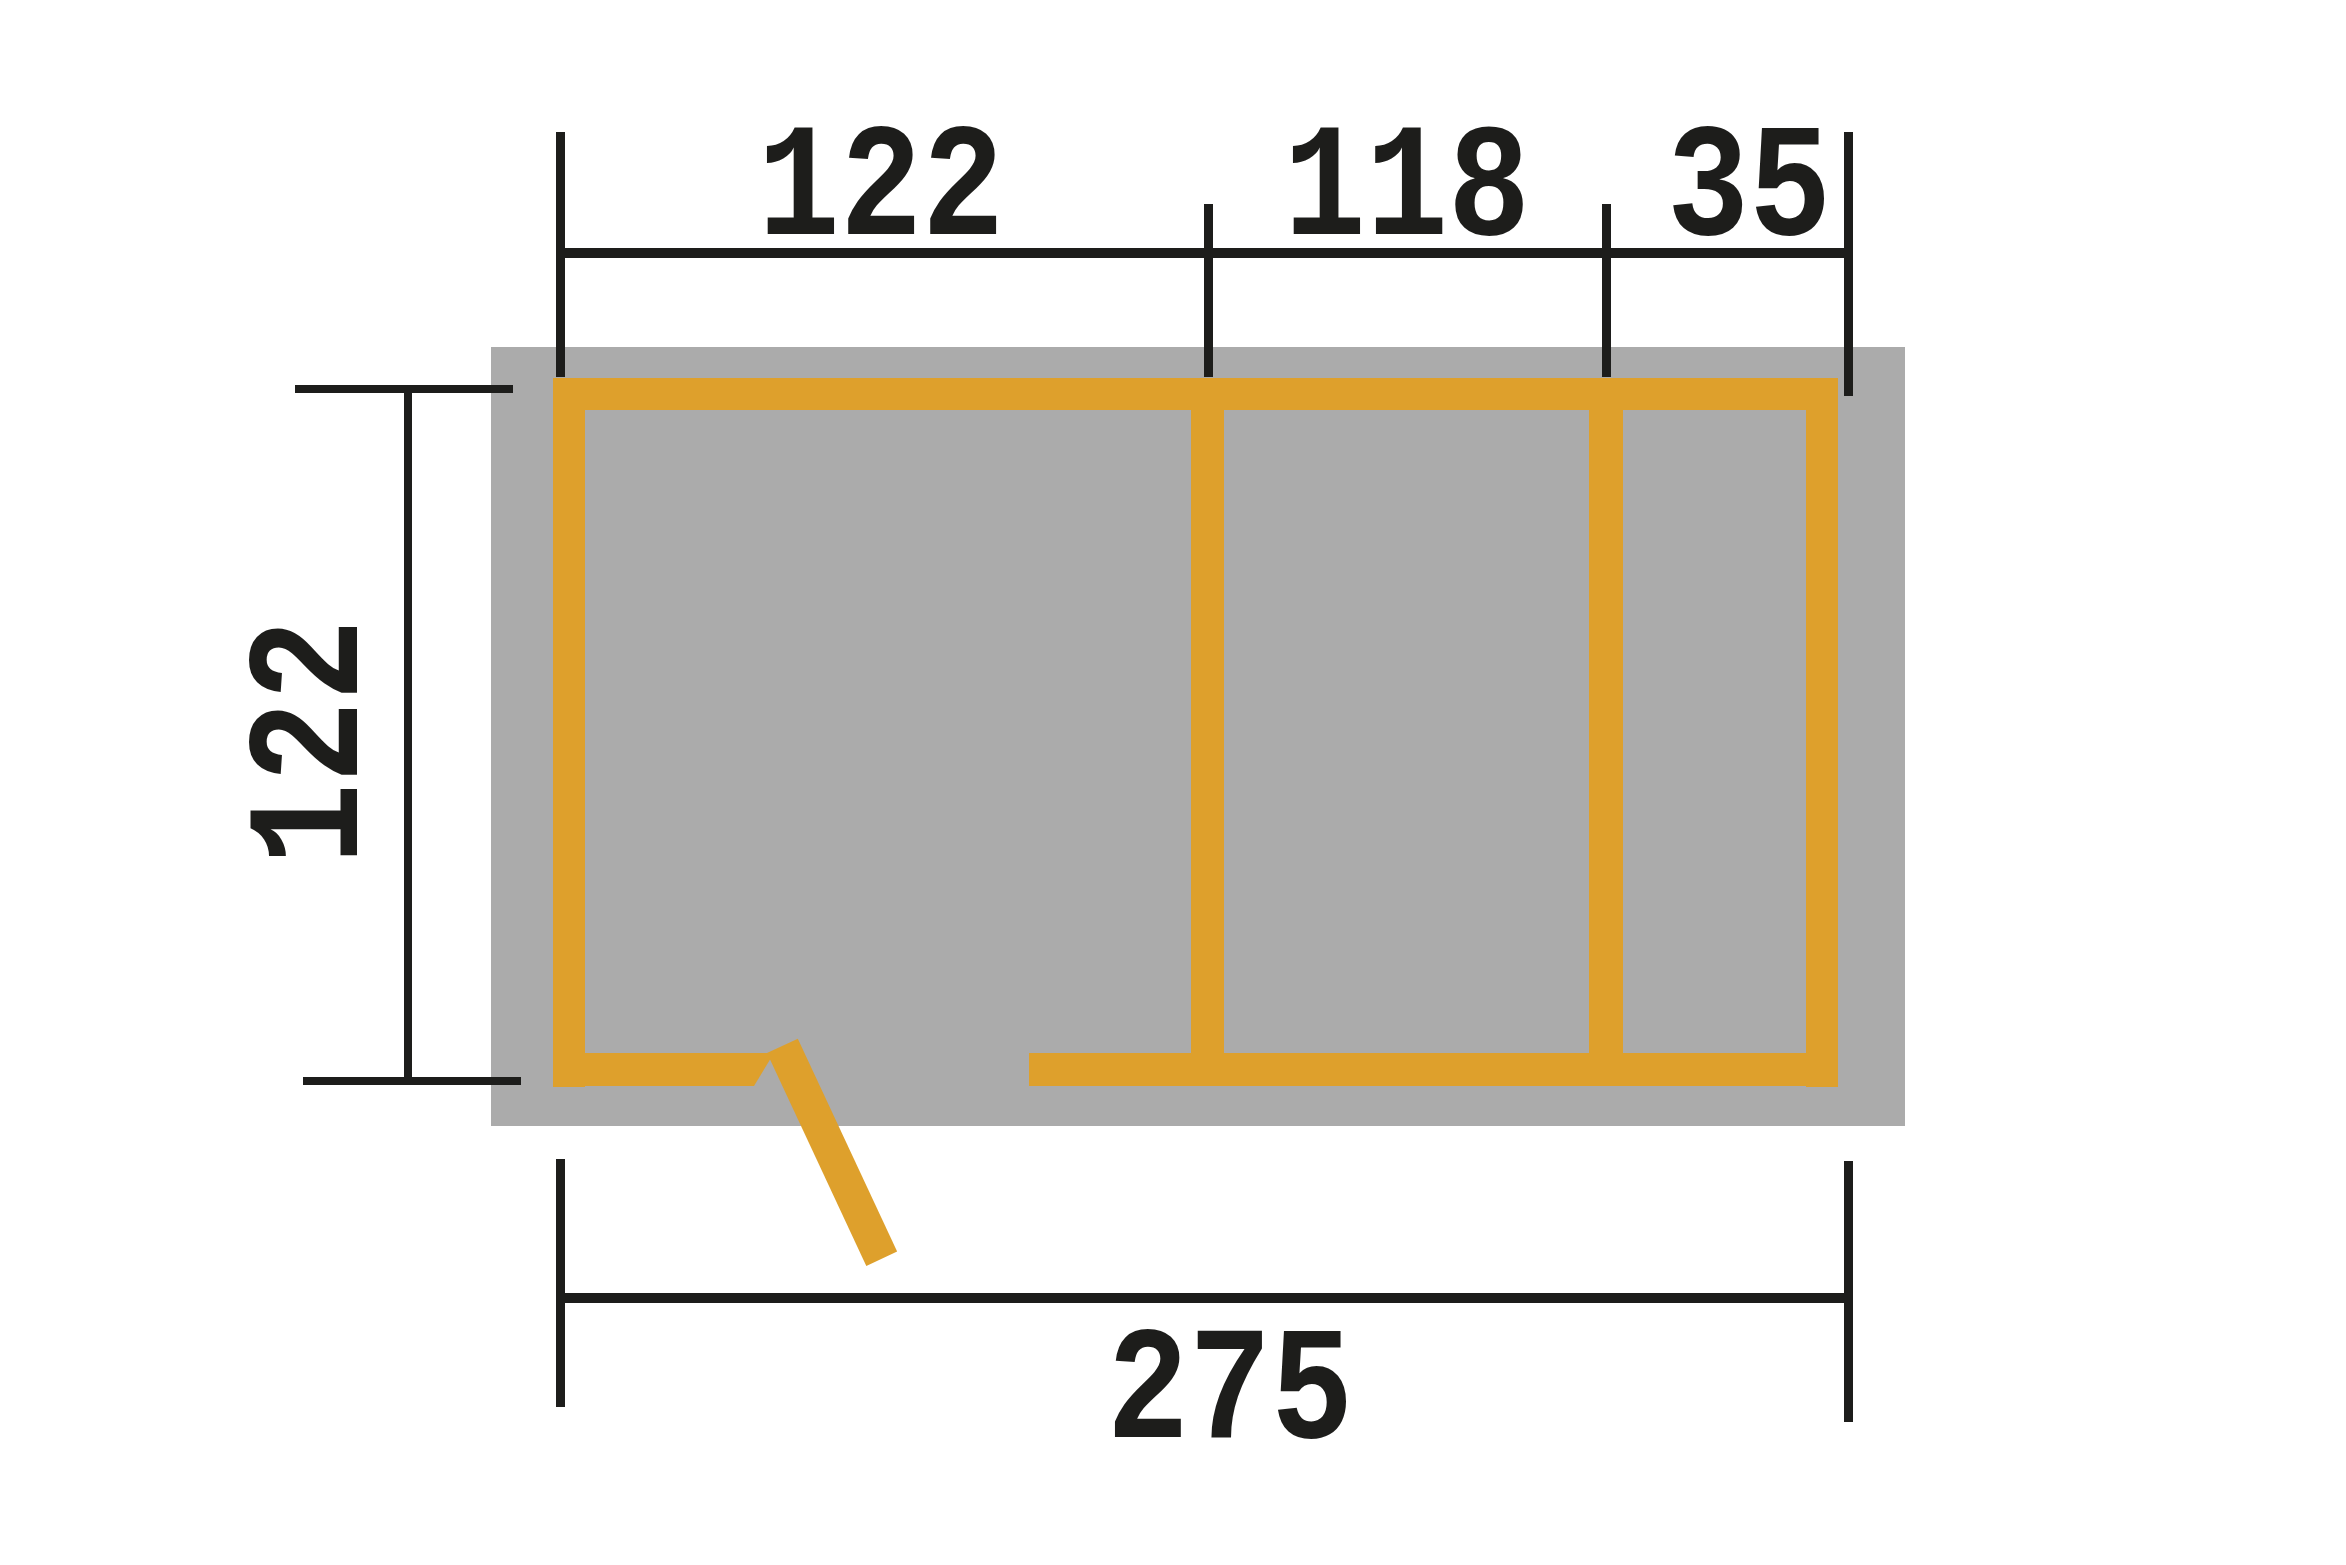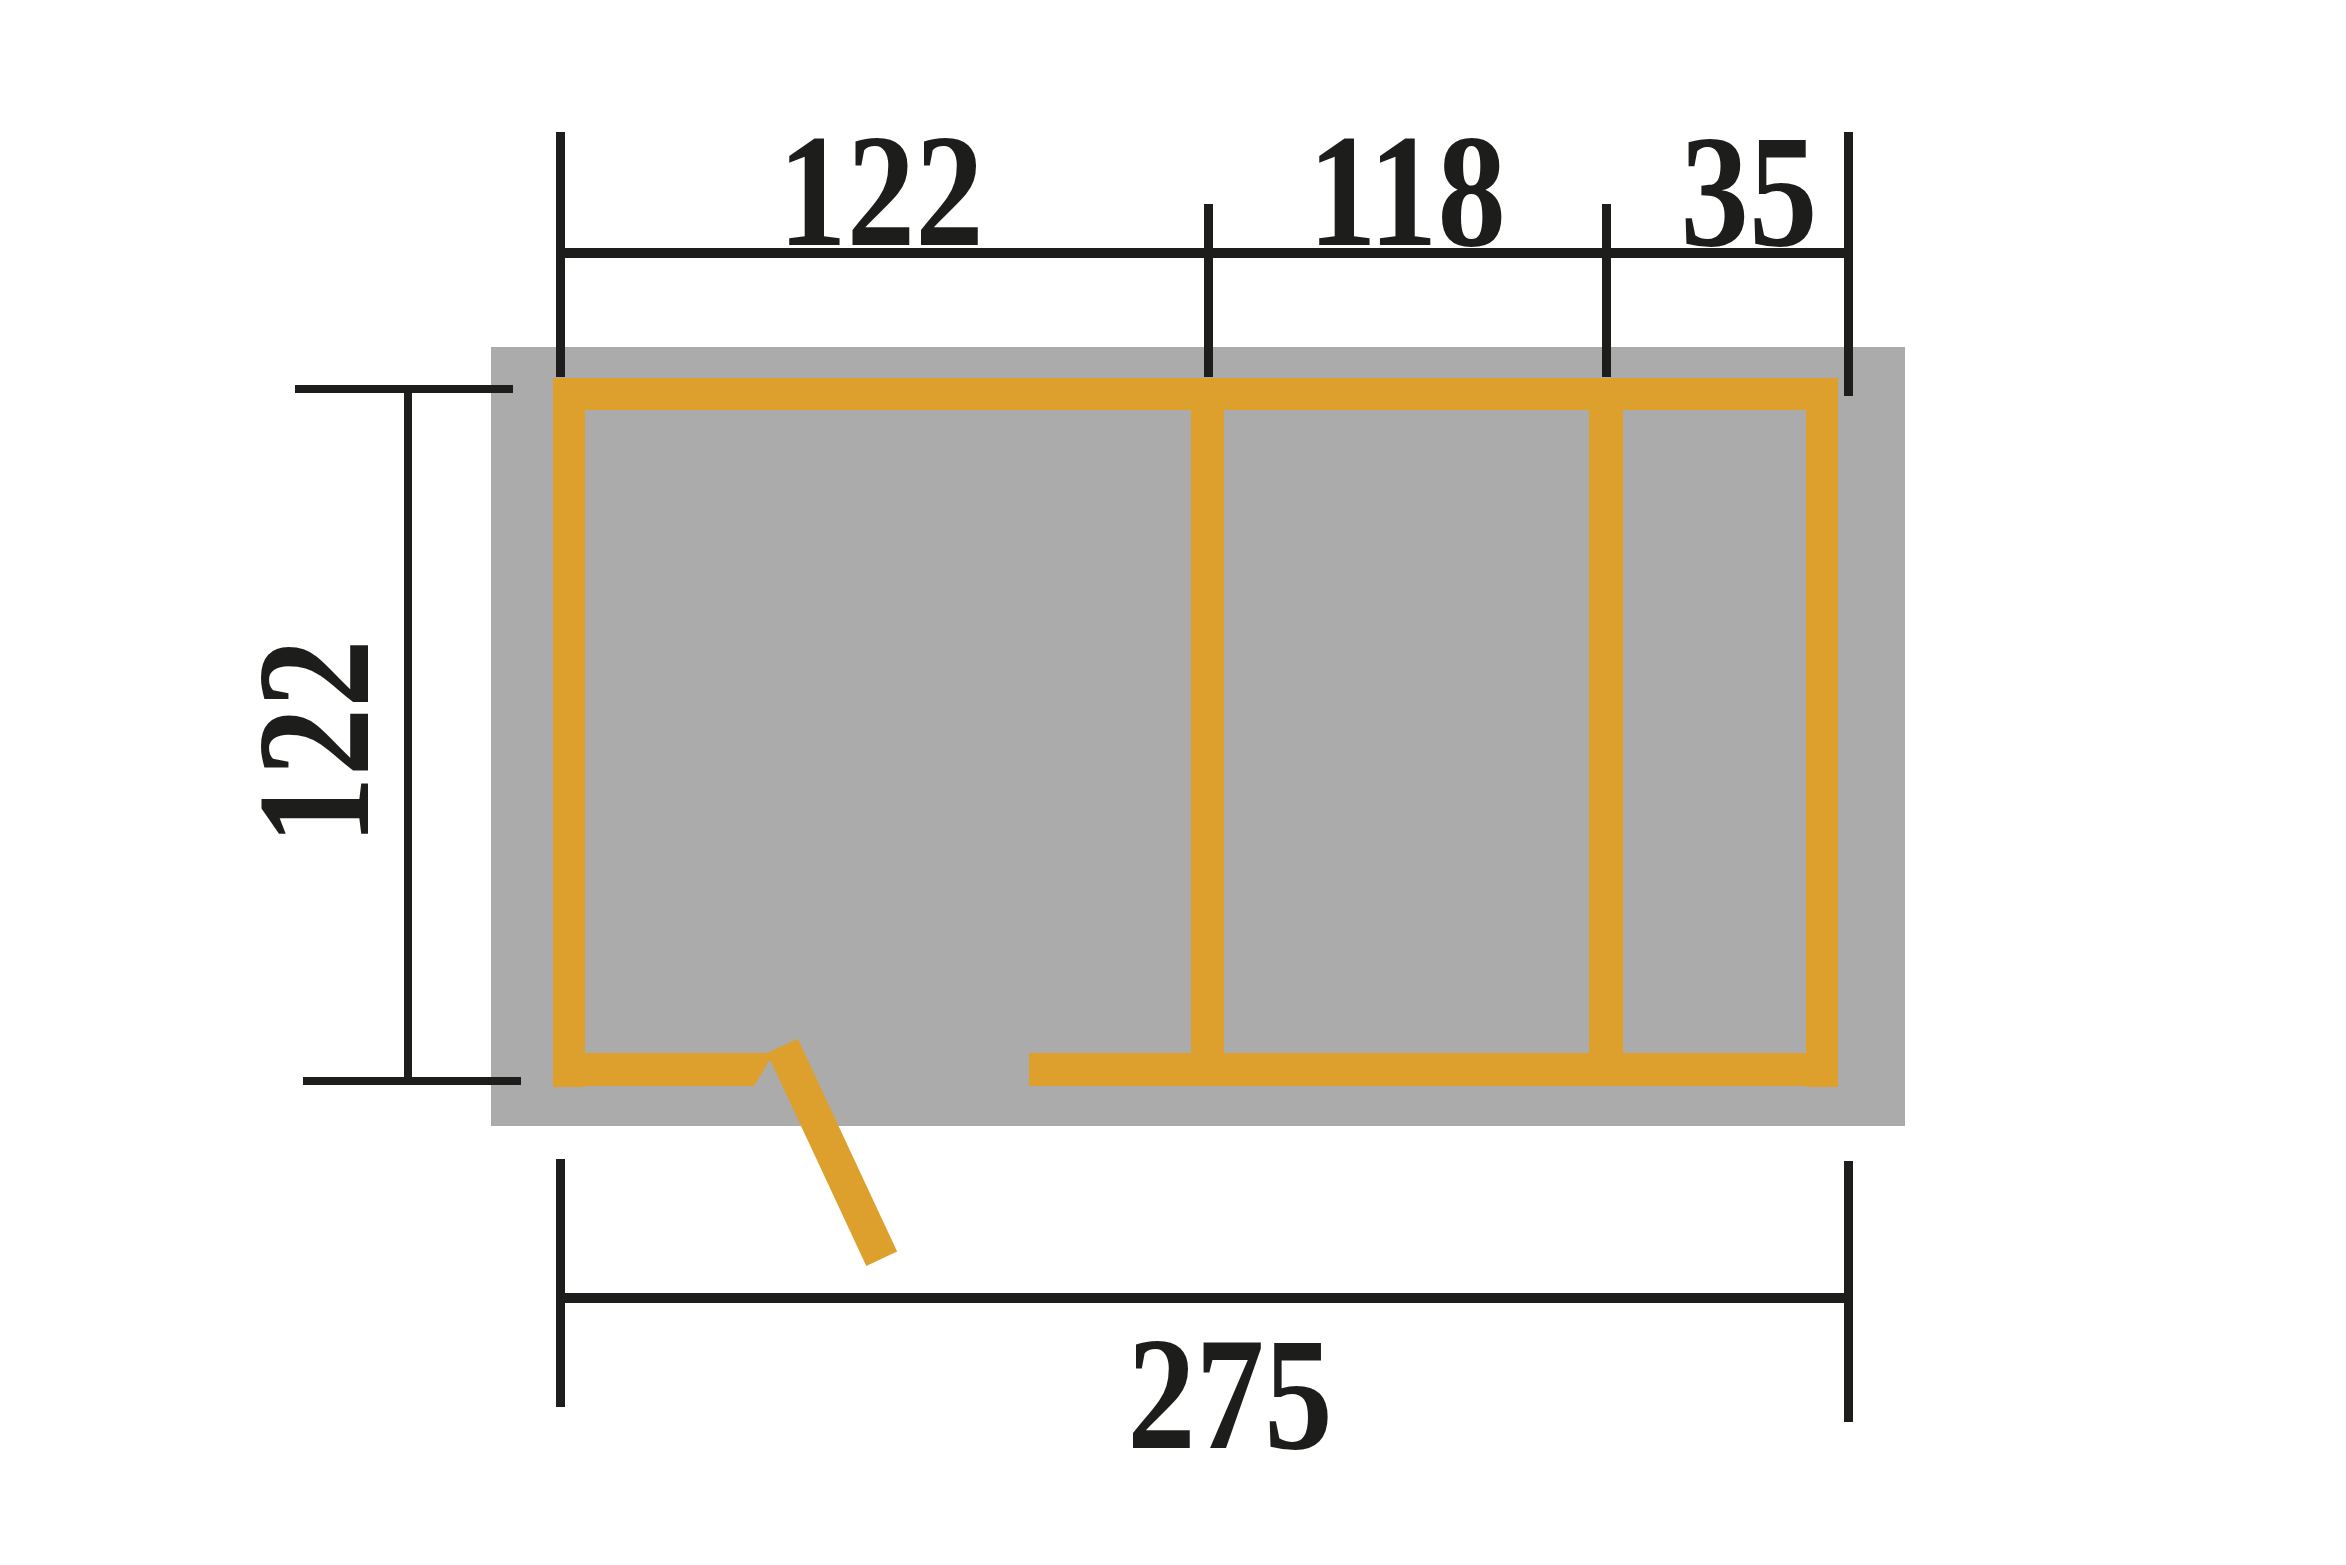--- a/index.html
+++ b/index.html
@@ -6,21 +6,21 @@
     margin: 0;
     padding: 0;
     background: #ffffff;
   }
   #canvas {
     position: relative;
     width: 2347px;
     height: 1565px;
     background: var(--background, #ffffff);
     overflow: hidden;
-    font-family: Liberation Serif, serif;
+    font-family: Liberation Mono, monospace;
   }
   .abs { position: absolute; }
 
   
   .base-slab {
     left: 491px; top: 347px;
     width: 1414px; height: 779px;
     background: var(--base, #ABABAB);
   }
 

